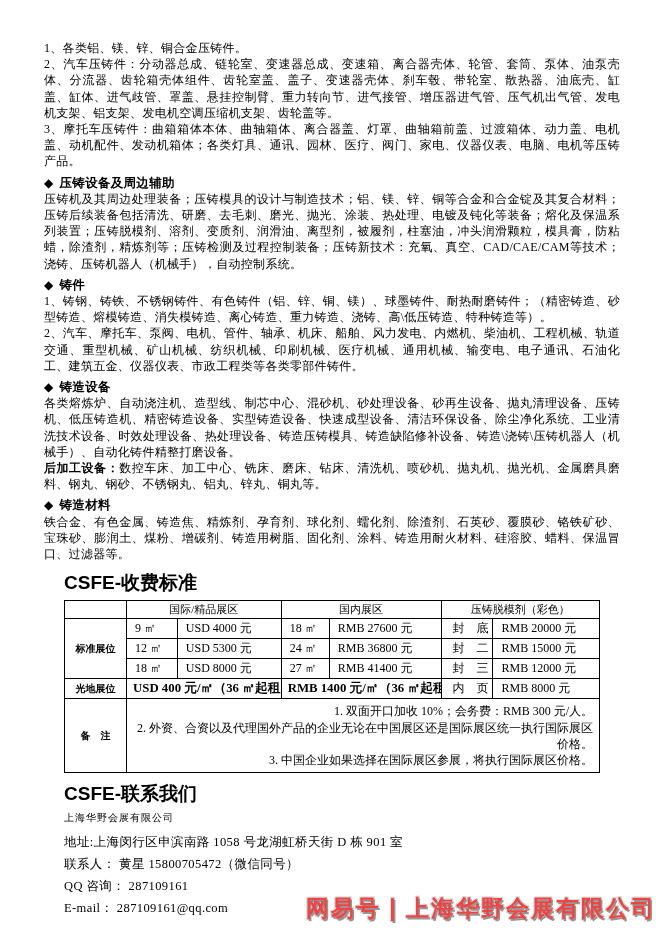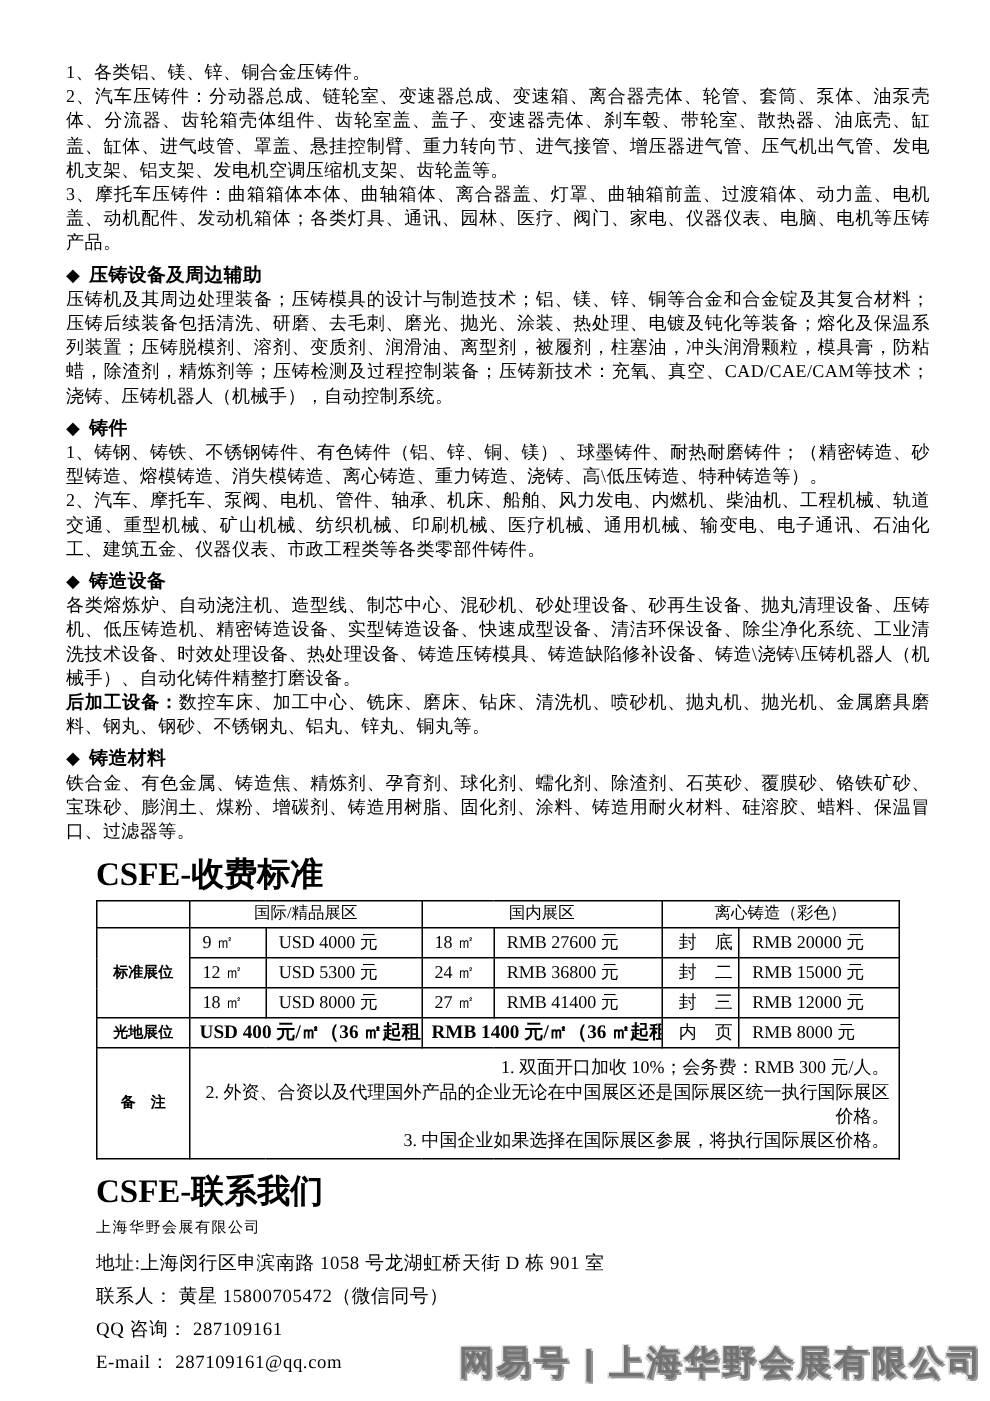--- a/index.html
+++ b/index.html
@@ -7,21 +7,21 @@
        font-family:"Liberation Serif","DejaVu Serif",serif;color:#000;}
   .page{padding:40px 40px 0 44px;}
 
   
   .scan p{margin:0;text-align:justify;font-size:12px;line-height:16.2px;letter-spacing:0.3px;}
   .scan h3{font-size:12.5px;font-weight:bold;margin:5px 0 0 0;line-height:16.2px;letter-spacing:0.3px;}
   .scan h3 .di{margin-right:6px;font-size:12px;}
   .scan .lead{font-weight:bold;}
 
   
-  h2.csfe{font-family:Liberation Serif, serif;font-size:22px;
+  h2.csfe{font-family:Liberation Sans, sans-serif;font-size:19px;
           font-weight:bold;margin:10px 0 6px 0;line-height:22px;}
 
   .sub{margin:0 20px 0 20px;}
 
   
   table.fees{border-collapse:collapse;width:100%;table-layout:fixed;
              font-size:12px;line-height:15px;}
   table.fees td,table.fees th{border:1px solid #000;padding:2px 4px;overflow:hidden;}
   table.fees th{font-weight:normal;font-size:11px;text-align:center;padding:1px 2px;}
   table.fees td.lbl{font-weight:bold;font-size:10px;text-align:center;}
@@ -33,21 +33,21 @@
 
   
   .contact p{margin:0;}
   .contact .company{font-size:10px;margin:6px 0 10px 0;letter-spacing:1px;}
   .contact .cline{font-size:12.5px;line-height:15px;margin:0 0 7px 0;letter-spacing:0.4px;}
 
   
   .watermark{position:absolute;right:4px;bottom:10px;
              font-family:"Liberation Sans","DejaVu Sans",sans-serif;
              font-size:23px;font-weight:bold;letter-spacing:2px;
-             color:#737373;
+             color:#ef4444;
              text-shadow:1.5px 1.5px 0 #969696,-1px -1px 0 #e2e2e2,
                          1px -1px 0 #cfcfcf,-1px 1px 0 #cfcfcf;}
 </style>
 </head>
 <body>
 
 <div class="page">
 
   <section class="scan">
     <p>1、各类铝、镁、锌、铜合金压铸件。</p>
@@ -79,21 +79,21 @@
         <col style="width:9.0%">
           <col style="width:20.9%">
           <col style="width:9.7%">
           <col style="width:19.9%">
       </colgroup>
       <tbody>
           <tr>
         <td class="lbl"></td>
         <th colspan="2">国际/精品展区</th>
         <th colspan="2">国内展区</th>
-        <th colspan="2">离心铸造（彩色）</th>
+        <th colspan="2">压铸脱模剂（彩色）</th>
       </tr>
       <tr>
         <td class="lbl" rowspan="3">标准展位</td>
         <td class="c">9 ㎡</td>
         <td class="c">USD 4000 元</td>
         <td class="c">18 ㎡</td>
         <td class="c">RMB 27600 元</td>
         <td class="pos">封　底</td>
         <td class="c">RMB 20000 元</td>
       </tr>

